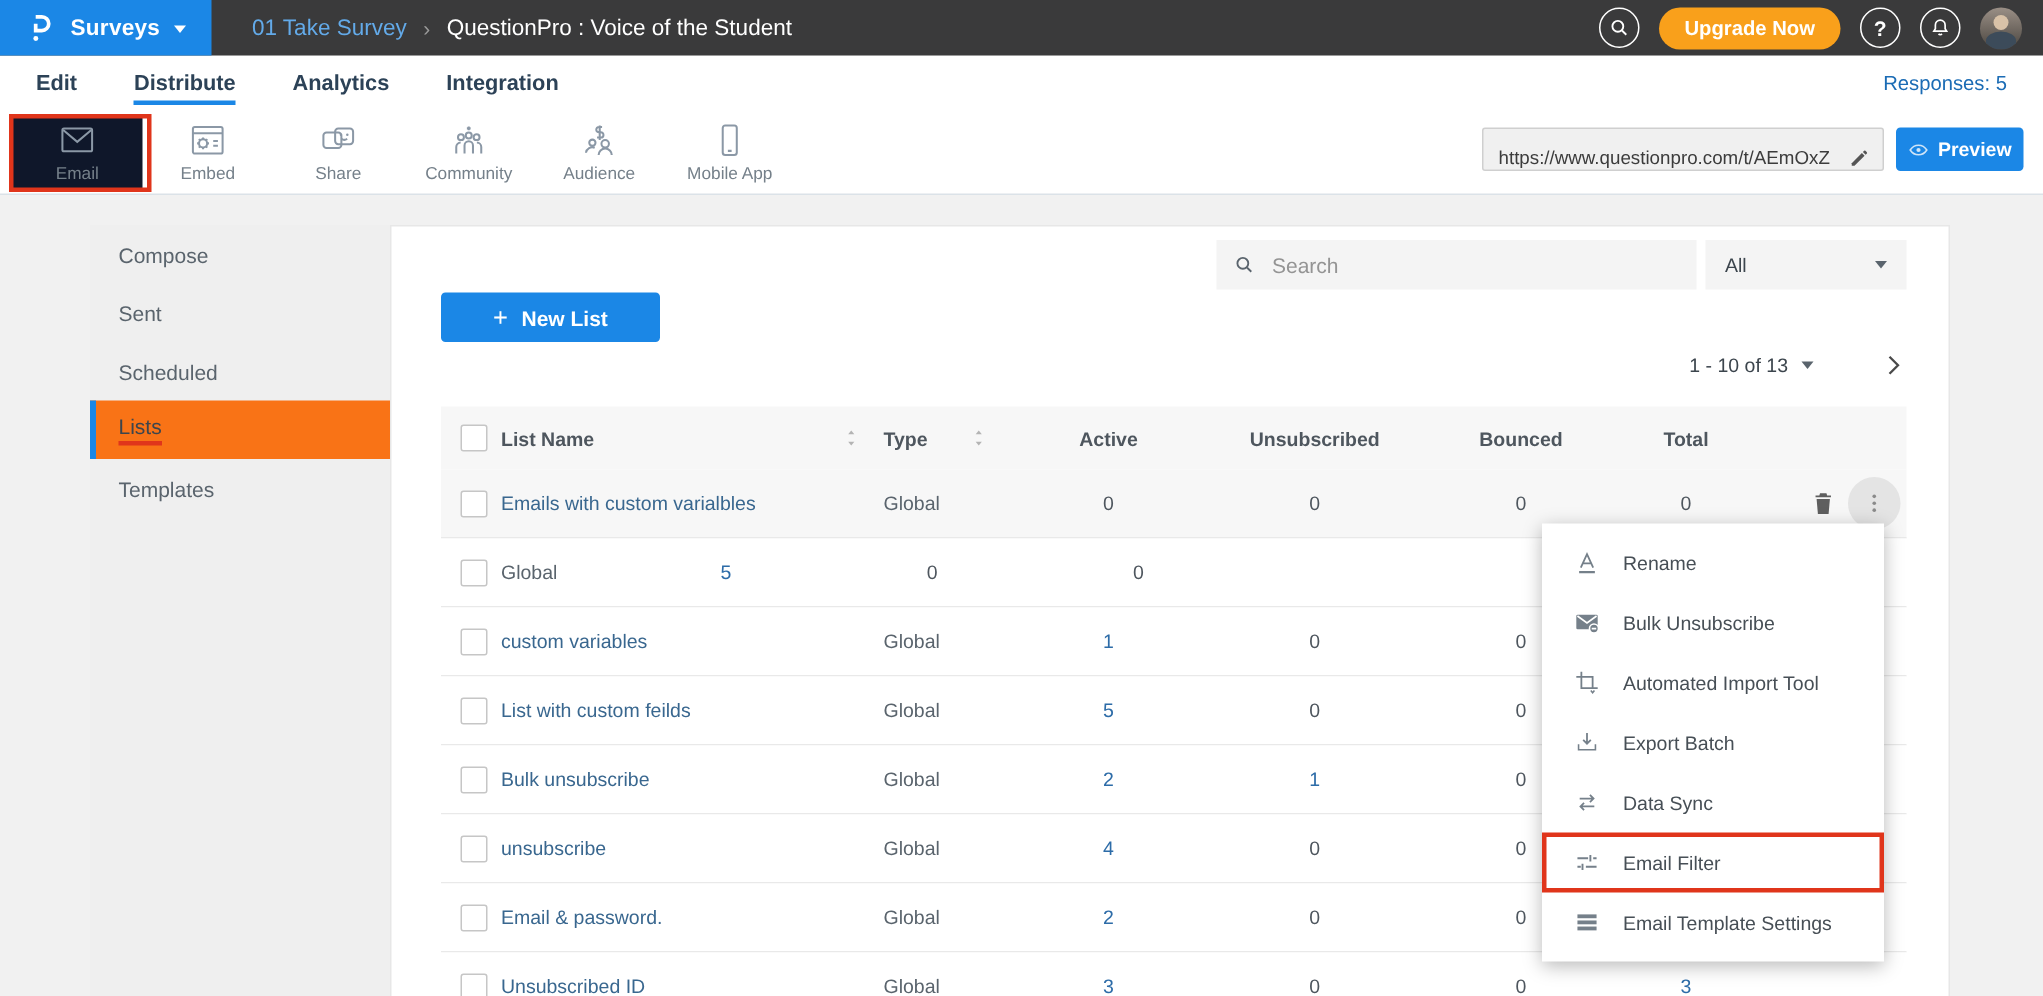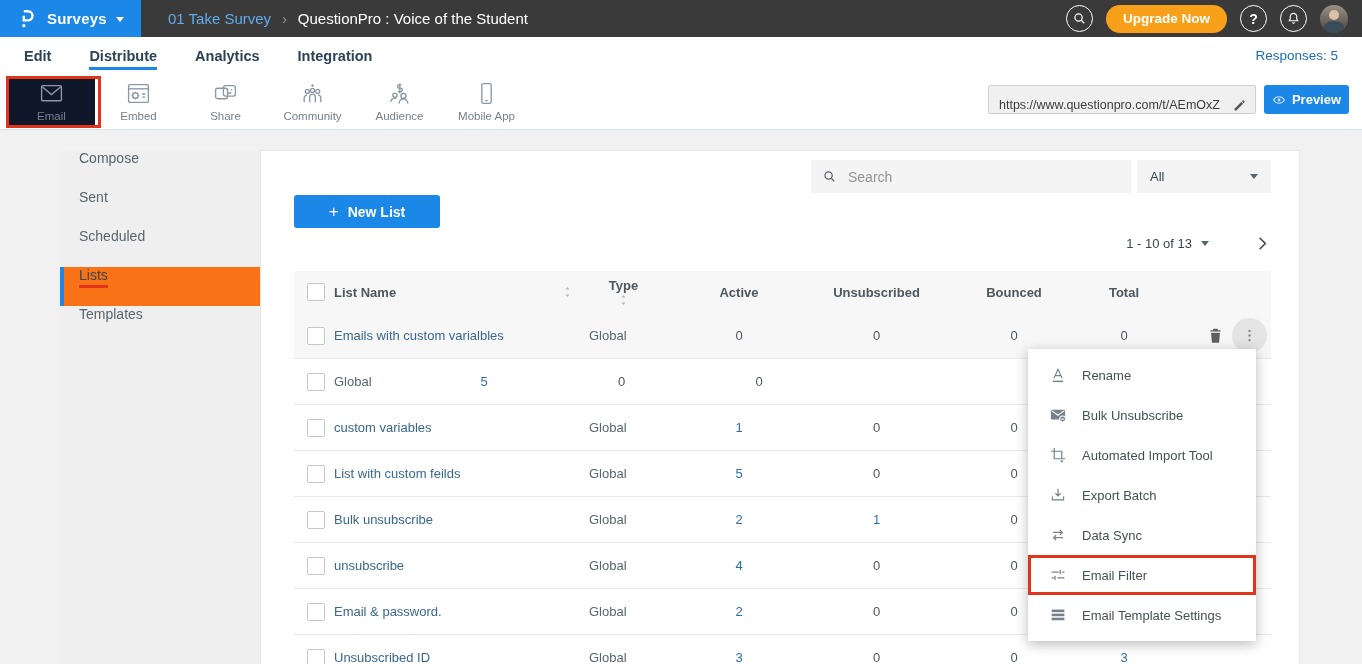--- a/index.html
+++ b/index.html
@@ -40,21 +40,21 @@
   .tool-label{font-size:11.5px;color:#75808a;}
   .anno-email{position:absolute;left:6px;top:76px;width:95px;height:52px;border:3px solid #e0351b;box-sizing:border-box;z-index:30;pointer-events:none;}
   .link-box{position:absolute;left:988px;top:85px;width:268px;height:29px;background:#f0f0f0;border:1px solid #cfcfcf;border-radius:2px;display:flex;align-items:flex-end;box-sizing:border-box;padding:0 8px;z-index:11;}
   .link-input{flex:1;border:none;background:transparent;outline:none;font-size:12.5px;color:#3c3c3c;font-family:"Liberation Sans",sans-serif;min-width:0;}
   .link-box svg{width:15px;height:15px;color:#555;flex:none;cursor:pointer;}
   .preview-btn{position:absolute;left:1264px;top:85px;width:85px;height:29px;background:#1b87e6;border:none;border-radius:3px;color:#fff;font-size:13px;font-weight:bold;display:flex;align-items:center;justify-content:center;gap:6px;cursor:pointer;z-index:11;font-family:"Liberation Sans",sans-serif;}
   .preview-btn svg{width:14px;height:14px;color:#cfe4f7;}
 
   
   .sidebar{position:absolute;left:60px;top:150px;width:200px;height:514px;background:#efefef;z-index:5;}
-  .side-item{height:39px;display:flex;align-items:flex-start;padding-left:19px;font-size:14px;color:#5a646d;cursor:pointer;box-sizing:border-box;}
+  .side-item{height:39px;display:flex;align-items:center;padding-left:19px;font-size:14px;color:#5a646d;cursor:pointer;box-sizing:border-box;}
   .side-item.active{background:#f97316;border-left:4px solid #1b87e6;padding-left:15px;color:#3c454d;}
   .side-item.active .side-label{border-bottom:3px solid #e0351b;padding-bottom:2px;}
 
   
   .panel{position:absolute;left:260px;top:150px;width:1040px;height:560px;background:#fff;border:1px solid #e7e7e7;box-sizing:border-box;z-index:4;}
   .search-box{position:absolute;left:550px;top:9px;width:320px;height:33px;background:#f4f4f4;display:flex;align-items:center;padding:0 11px;gap:9px;box-sizing:border-box;}
   .search-box svg{width:15px;height:15px;color:#5a646d;flex:none;}
   .search-input{border:none;background:transparent;font-size:14px;color:#333;width:100%;outline:none;font-family:"Liberation Sans",sans-serif;}
   .search-input::placeholder{color:#949494;}
   .all-dd{position:absolute;left:876px;top:9px;width:134px;height:33px;background:#f4f4f4;display:flex;align-items:center;justify-content:space-between;padding:0 13px;font-size:13px;color:#3c454d;cursor:pointer;box-sizing:border-box;}
@@ -67,21 +67,21 @@
   .pager-next{margin-left:45px;width:17px;height:17px;color:#4a4a4a;cursor:pointer;}
   .pager-next svg{width:17px;height:17px;}
 
   
   .table{position:absolute;left:33px;top:120px;width:977px;}
   .thead{display:flex;height:42px;background:#f7f7f7;align-items:center;font-size:13px;font-weight:bold;color:#4e565e;}
   .trow{display:flex;height:45px;align-items:center;border-bottom:1px solid #e9e9e9;font-size:13px;background:#fff;}
   .trow.hl{background:#f7f7f7;}
   .c-check{width:40px;padding-left:13px;box-sizing:border-box;display:flex;align-items:center;}
   .c-name{width:255px;}
-  .c-type{width:85px;color:#5a646d;flex-direction:column;}
+  .c-type{width:85px;color:#5a646d;}
   .c-active{width:130px;text-align:center;}
   .c-unsub{width:145px;text-align:center;}
   .c-bounce{width:130px;text-align:center;}
   .c-total{width:90px;text-align:center;}
   .c-act{width:102px;display:flex;justify-content:flex-end;align-items:center;gap:7px;padding-right:4px;box-sizing:border-box;}
   .th-flex{display:flex;align-items:center;justify-content:space-between;padding-right:16px;box-sizing:border-box;}
   .sort{width:11px;height:14px;color:#b4b4b4;cursor:pointer;}
   .sort svg{width:11px;height:14px;}
   .cb{width:16px;height:16px;border:1px solid #c6c6c6;border-radius:2px;background:#fff;cursor:pointer;}
   .name-link{color:#39678f;cursor:pointer;}

